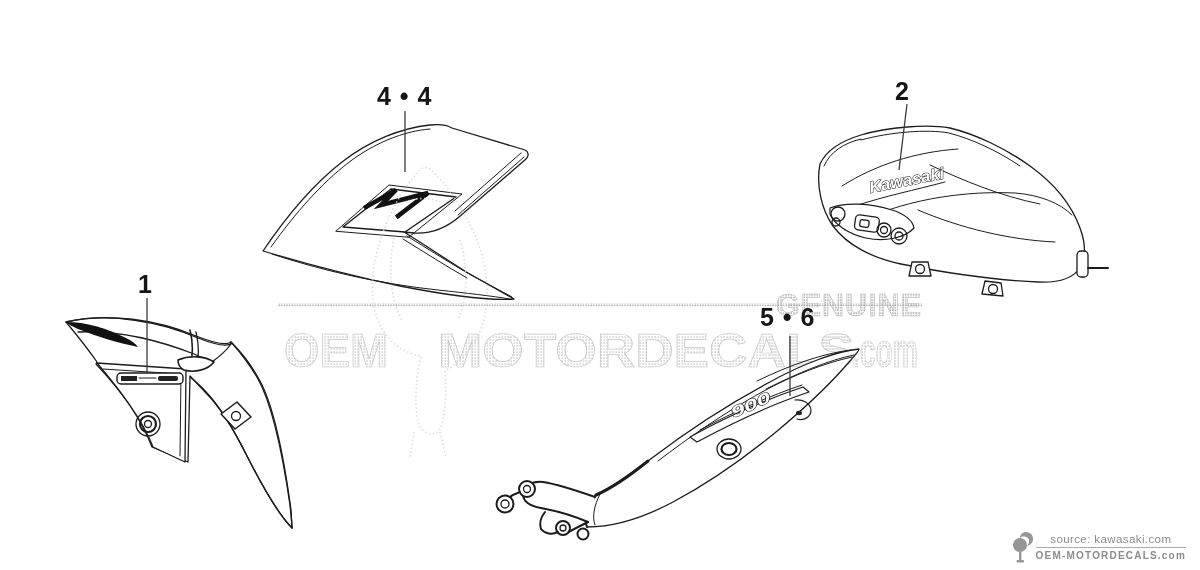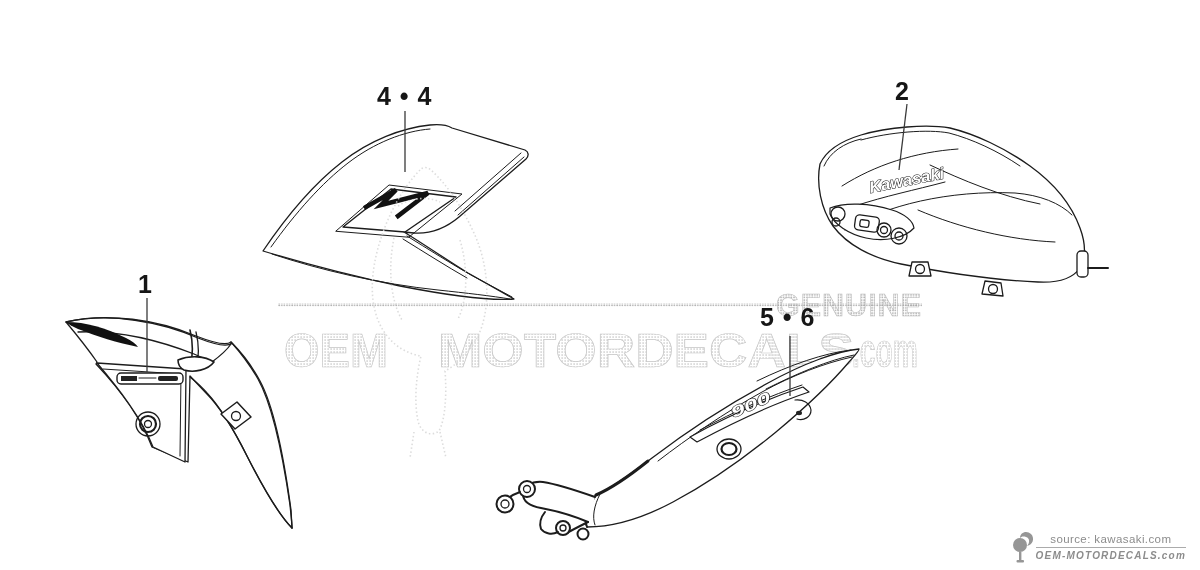--- a/index.html
+++ b/index.html
@@ -7,21 +7,21 @@
          font-family:"Liberation Sans",sans-serif;}
   .stage svg.scene{position:absolute;left:0;top:0;}
   svg text{font-family:"Liberation Sans",sans-serif;}
   .part-label{position:absolute;font-weight:700;font-size:25px;color:#161616;
               letter-spacing:1px;line-height:1;white-space:nowrap;z-index:5;}
   .attribution{position:absolute;right:14px;bottom:5px;display:flex;align-items:center;
                z-index:6;}
   .attribution .col{display:flex;flex-direction:column;}
   .attr-source{font-size:11.5px;color:#8c8c8c;letter-spacing:0.4px;text-align:center;padding:0 4px;}
   .attr-divider{border:none;border-top:1.2px solid #ababab;margin:2px 0;width:100%;}
-  .attr-site{font-size:10px;font-weight:700;color:#8c8c8c;letter-spacing:1.2px;text-align:center;font-style:italic;}
+  .attr-site{font-size:10px;font-weight:700;color:#8c8c8c;letter-spacing:1.2px;text-align:center;}
 </style>
 </head>
 <body>
 
 <div class="stage">
 
   <svg class="scene" width="1200" height="570" viewBox="0 0 1200 570">
     <defs>
       <pattern id="dotsLight" width="3" height="3" patternUnits="userSpaceOnUse">
         <circle cx="1.1" cy="1.1" r="0.8" fill="#c3c3c3"></circle>

